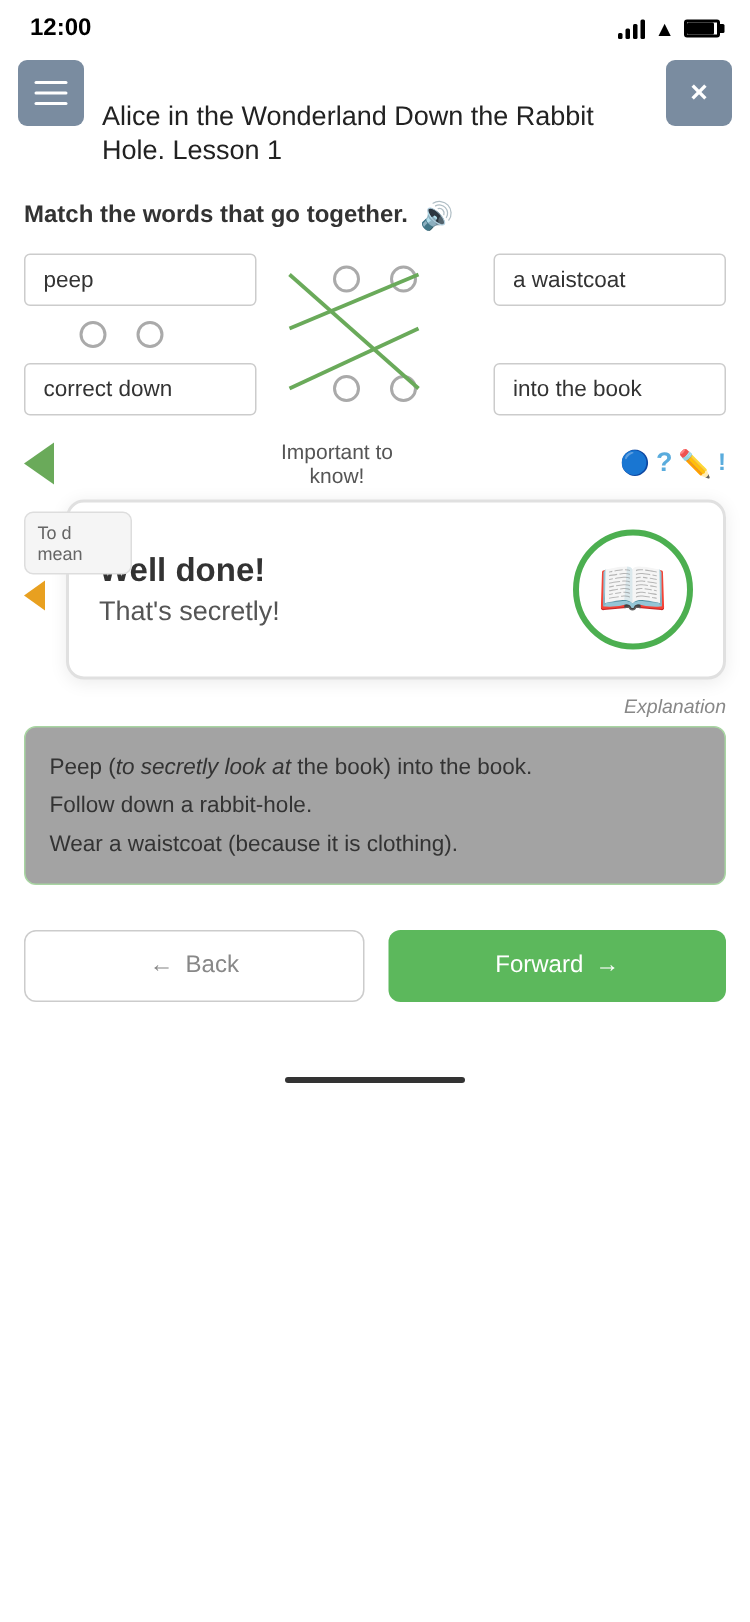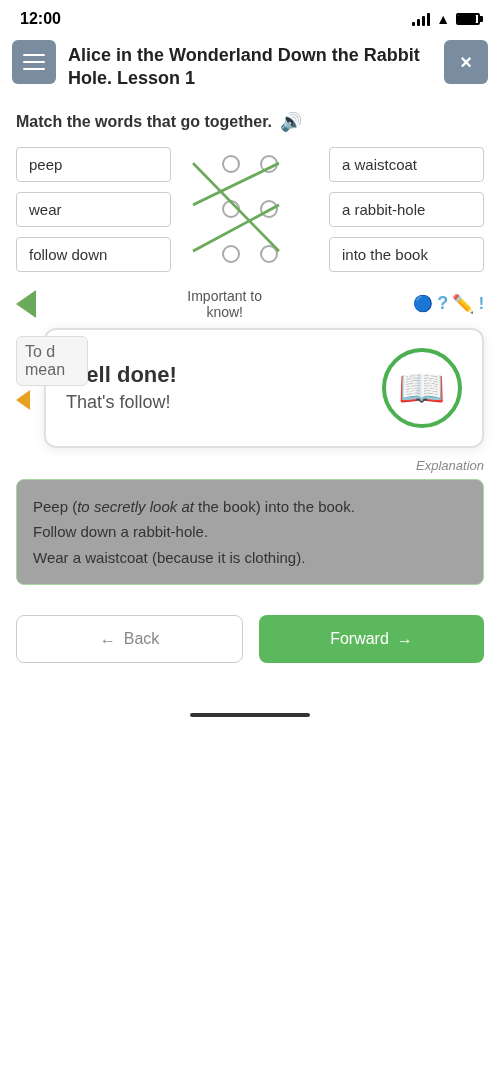--- a/index.html
+++ b/index.html
@@ -92,24 +92,25 @@
     }
     .menu-line {
       width: 22px;
       height: 2px;
       background: #fff;
       border-radius: 1px;
     }
     .lesson-title {
       flex: 1;
       font-size: 18px;
-      font-weight: 700;
+      font-weight: 400;
       color: #222;
       line-height: 1.3;
       padding-top: 4px;
+      margin-top: 22px;
     }
     .close-btn {
       width: 44px;
       height: 44px;
       background: #7a8ca0;
       border-radius: 6px;
       display: flex;
       align-items: center;
       justify-content: center;
       flex-shrink: 0;
@@ -370,35 +371,29 @@
       <div class="circles-area">
         <div class="circle-connector"></div>
         <div class="circle-connector"></div>
       </div>
       <div class="match-word-right">
         <span>a waistcoat</span>
       </div>
     </div>
 
     <div class="match-row">
-      <div class="match-word-left">
-        <span>wear</span>
-      </div>
       <div class="circles-area">
         <div class="circle-connector"></div>
         <div class="circle-connector"></div>
-      </div>
-      <div class="match-word-right">
-        <span>a rabbit-hole</span>
       </div>
     </div>
 
     <div class="match-row">
       <div class="match-word-left">
-        <span>follow down</span>
+        <span>correct down</span>
       </div>
       <div class="circles-area">
         <div class="circle-connector"></div>
         <div class="circle-connector"></div>
       </div>
       <div class="match-word-right">
         <span>into the book</span>
       </div>
     </div>
 
@@ -422,31 +417,31 @@
         <span style="color:#5aacdd;font-size:16px;">🔵</span>
         <span style="color:#5aacdd;font-size:18px;font-weight:bold;">?</span>
         <span style="font-size:18px;">✏️</span>
         <span style="color:#5aacdd;font-size:16px;font-weight:bold;">!</span>
       </div>
     </div>
 
     <div style="position:relative; padding-left:8px;">
 
       <div style="position:absolute;left:0;top:8px;z-index:1;">
-        <div style="background:#f5f5f5;border:1px solid #ddd;border-radius:6px;padding:6px 8px;font-size:16px;color:#666;width:72px;">
+        <div style="background:#f5f5f5;border:1px solid #ddd;border-radius:6px;padding:6px 8px;font-size:12px;color:#666;width:72px;">
           <div>To d</div>
           <div>mean</div>
         </div>
         <div style="width:0;height:0;border-top:10px solid transparent;border-bottom:10px solid transparent;border-right:14px solid #e8a020;margin-top:4px;"></div>
       </div>
 
       <div class="well-done-overlay" style="margin-left:20px;">
         <div class="well-done-text-area">
           <div class="well-done-title">Well done!</div>
-          <div class="well-done-sub">That's follow!</div>
+          <div class="well-done-sub">That's secretly!</div>
         </div>
         <div class="book-icon-circle">📖</div>
       </div>
     </div>
 
     <div class="explanation-label">Explanation</div>
 
     <div class="explanation-box">
       <div>
         Peep (<em>to secretly look at</em> the book) into the book.

